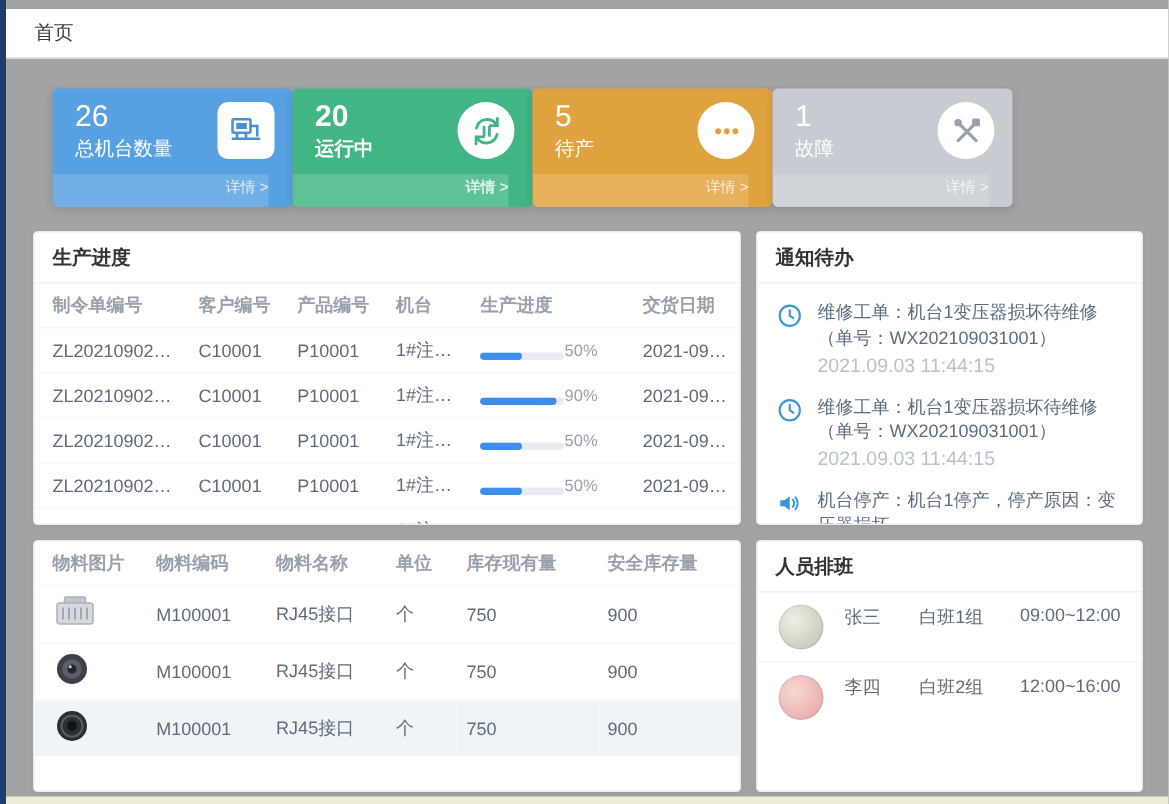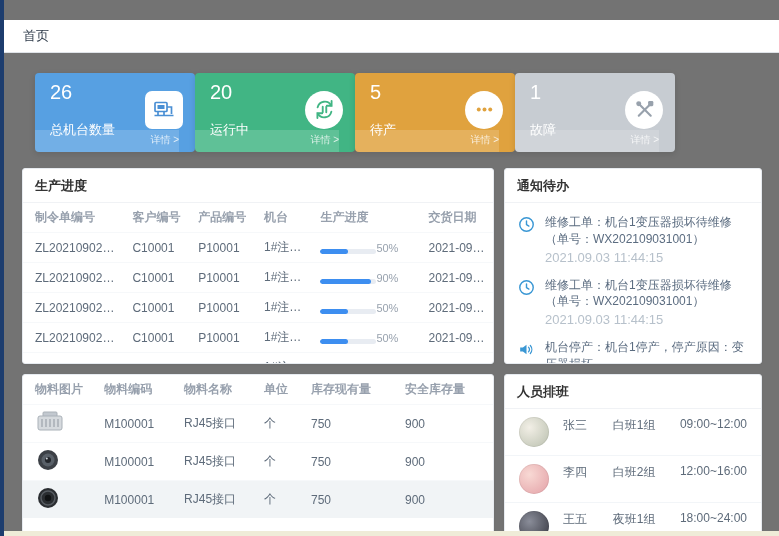--- a/index.html
+++ b/index.html
@@ -1,27 +1,27 @@
 <!DOCTYPE html>
 <html><head>
 <meta charset="utf-8">
 <style>
   *{box-sizing:border-box;margin:0;padding:0}
   html,body{width:779px;height:536px}
   body{font-family:"Liberation Sans","DejaVu Sans",sans-serif;background:#e9edf2;overflow:hidden}
-  .viewport{position:relative;width:779px;height:536px;background:#737373;border-left:4px solid #1d3d6e;padding-top:20px}
+  .viewport{position:relative;width:779px;height:536px;background:#a3a3a3;border-left:4px solid #1d3d6e;padding-top:6px}
   .topbar{height:33px;background:#fff;border-bottom:1px solid #dfe3e8;display:flex;align-items:center;padding:0 19px}
   .tab-home{font-size:13px;color:#2f3b4a;cursor:pointer}
 
   
   .cards{display:flex;margin:20px 16px 0 31px}
   .card{position:relative;width:160px;height:79px;border-radius:4px;color:#fff;overflow:hidden;cursor:pointer;box-shadow:0 2px 6px rgba(0,0,0,.12)}
   .card-top{display:flex;justify-content:space-between;align-items:center;padding:7px 12px 0 15px}
   .card-value{font-size:20px;line-height:24px}
-  .card-label{font-size:13px;margin-top:17px}
+  .card-label{font-size:13px;margin-top:0}
   .badge{width:38px;height:38px;background:#fff;display:flex;align-items:center;justify-content:center;flex:0 0 38px}
   .badge-square{border-radius:7px}
   .badge-round{border-radius:50%}
   .card-footer{position:absolute;left:0;right:16px;bottom:0;height:22px;line-height:19px;text-align:right;font-size:10px;color:rgba(255,255,255,.78);background:rgba(255,255,255,.16);cursor:pointer}
 
   
   .grid{display:grid;grid-template-columns:472px 1fr;grid-template-rows:196px 168px;gap:10px;margin:16px 17px 0 18px}
   .panel{background:#fff;border:1px solid #e7ebf0;border-radius:3px;box-shadow:0 1px 3px rgba(0,0,0,.05);overflow:hidden}
   .panel-h{padding:8px 12px 7px;font-size:13px;font-weight:bold;color:#333;border-bottom:1px solid #f0f2f5}
 
@@ -84,21 +84,21 @@
             <rect x="5.5" y="7" width="7" height="4" fill="#4a8fd4" stroke="none"></rect>
             <path d="M15 9h4.5v7"></path>
             <path d="M2.5 17.5h19"></path>
             <path d="M6 13.5v4M12 13.5v4"></path>
           </svg>
         </span>
       </div>
       <div class="card-footer">详情 &gt;</div>
     </div>
 
-    <div class="card" style="background: rgb(65, 181, 132);">
+    <div class="card" style="background: rgb(65, 181, 132); font-weight: bold;">
       <div class="card-top">
         <div>
           <div class="card-value">20</div>
           <div class="card-label">运行中</div>
         </div>
         <span class="badge badge-round">
           <svg viewBox="0 0 24 24" width="25" height="25" fill="none" stroke="#41b584" stroke-width="1.8" stroke-linecap="round">
             <path d="M18.4 8.2A7 7 0 0 0 5.4 10"></path>
             <path d="M5.6 15.8A7 7 0 0 0 18.6 14"></path>
             <path d="M18.8 3.8v4.6h-4.6"></path>
@@ -382,25 +382,19 @@
           <span class="sch-name">张三</span>
           <span class="sch-shift">白班1组</span>
           <span class="sch-time">09:00~12:00</span>
         </div>
         <div class="sch-row">
           <span class="avatar avatar-2"></span>
           <span class="sch-name">李四</span>
           <span class="sch-shift">白班2组</span>
           <span class="sch-time">12:00~16:00</span>
         </div>
-        <div class="sch-row">
-          <span class="avatar avatar-3"></span>
-          <span class="sch-name">王五</span>
-          <span class="sch-shift">夜班1组</span>
-          <span class="sch-time">18:00~24:00</span>
-        </div>
       </div>
     </section>
 
   </div>
 
   <div class="bottom-edge"></div>
 </div>
 
 </body></html>

